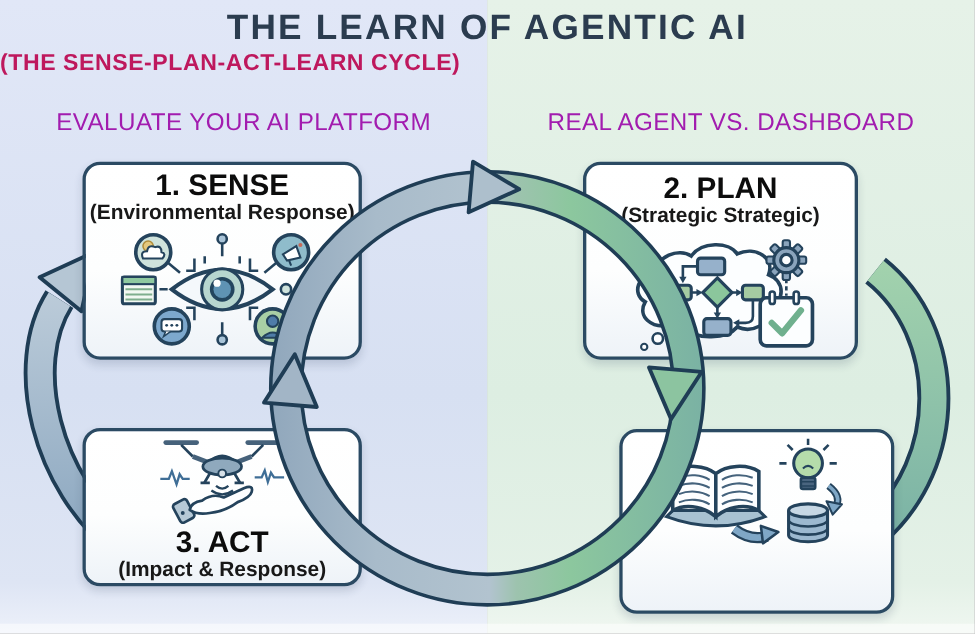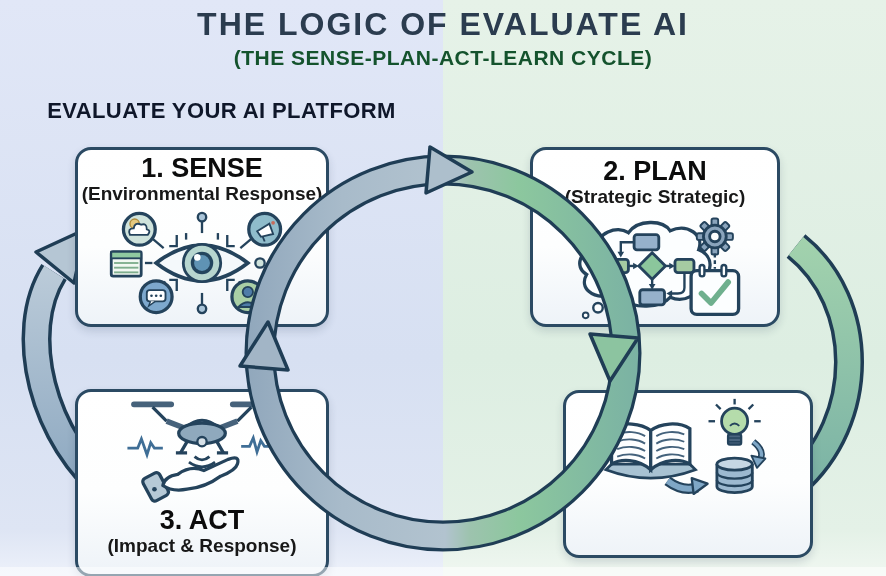--- a/index.html
+++ b/index.html
@@ -6,34 +6,34 @@
   .canvas{
     position:relative;width:886px;height:576px;overflow:hidden;
     font-family:"Liberation Sans",sans-serif;
   }
   .bg-half{position:absolute;top:0;height:576px;width:443px;}
   .bg-left{left:0;background:linear-gradient(180deg,#e1e7f7 0%,#d7e0f2 62%,#dee5f4 92%,#edf1fa 100%);}
   .bg-right{left:443px;background:linear-gradient(180deg,#e6f2e8 0%,#ddeee2 62%,#e4f1e7 92%,#f0f7f1 100%);}
   svg.layer{position:absolute;left:0;top:0;pointer-events:none;}
   .main-title{position:absolute;top:6px;left:0;width:886px;text-align:center;
     font-size:32px;font-weight:700;color:#2b3c4f;letter-spacing:2px;}
-  .main-subtitle{position:absolute;top:46px;left:0;width:886px;text-align:center;
-    font-size:21px;font-weight:600;color:#14532d;letter-spacing:.5px;}
+  .main-subtitle{position:absolute;top:46px;left:0;width:886px;text-align:left;
+    font-size:21px;font-weight:600;color:#be185d;letter-spacing:.5px;}
   .col-header{position:absolute;top:98px;width:443px;text-align:center;
-    font-size:22px;font-weight:700;color:#0f172a;letter-spacing:.4px;}
+    font-size:22px;font-weight:400;color:#a21caf;letter-spacing:.4px;}
   .col-header.left{left:0;}
   .col-header.right{left:443px;}
   .box{position:absolute;box-sizing:border-box;
     background:linear-gradient(180deg,#ffffff 0%,#fdfefe 55%,#eef3f8 100%);
     border:3px solid #2b4a63;border-radius:16px;
     box-shadow:0 4px 8px rgba(30,50,80,.16);
     display:flex;flex-direction:column;align-items:center;}
   #box-sense{left:75px;top:147px;width:254px;height:180px;padding-top:4px;}
   #box-plan{left:530px;top:147px;width:250px;height:180px;padding-top:7px;}
-  #box-act{left:75px;top:389px;width:254px;height:188px;padding-top:4px;}
+  #box-act{left:75px;top:389px;width:254px;height:144px;padding-top:4px;}
   #box-learn{left:563px;top:390px;width:250px;height:168px;padding-top:4px;}
   .box-title{font-size:27px;font-weight:800;color:#0c0c0c;line-height:1.08;text-align:center;}
   .box-subtitle{font-size:19px;font-weight:600;color:#181818;line-height:1.15;text-align:center;}
   .icon-svg{display:block;}
   .bottom-fade{position:absolute;left:0;bottom:0;width:886px;height:9px;
     background:rgba(255,255,255,.5);}
 </style>
 </head>
 <body>
 
@@ -57,23 +57,24 @@
       <path d="M112 494 C 42 440, 16 332, 54 272" fill="none" stroke="#1f3d55" stroke-width="30"></path>
       <path d="M112 494 C 42 440, 16 332, 54 272" fill="none" stroke="url(#gradL)" stroke-width="23"></path>
       <polygon points="86,229 74,283 36,252" fill="#b5c6d4" stroke="#1f3d55" stroke-width="3.5" stroke-linejoin="round"></polygon>
     </g>
     <g>
       <path d="M796 246 C 866 302, 868 420, 794 484" fill="none" stroke="#1f3d55" stroke-width="30"></path>
       <path d="M796 246 C 866 302, 868 420, 794 484" fill="none" stroke="url(#gradR)" stroke-width="23"></path>
     </g>
   </svg>
 
-  <div class="main-title">THE LOGIC OF EVALUATE AI</div>
+  <div class="main-title">THE LEARN OF AGENTIC AI</div>
   <div class="main-subtitle">(THE SENSE-PLAN-ACT-LEARN CYCLE)</div>
   <div class="col-header left">EVALUATE YOUR AI PLATFORM</div>
+  <div class="col-header right">REAL AGENT VS. DASHBOARD</div>
 
   <div class="box" id="box-sense">
     <div class="box-title">1. SENSE</div>
     <div class="box-subtitle">(Environmental Response)</div>
     <svg class="icon-svg" width="200" height="116" viewBox="0 0 210 124">
       <g stroke="#24435c" stroke-width="2.5" fill="none">
         <line x1="52" y1="36" x2="64" y2="46"></line>
           <line x1="158" y1="36" x2="146" y2="46"></line>
         <line x1="56" y1="90" x2="66" y2="82"></line>
           <line x1="154" y1="90" x2="144" y2="82"></line>

